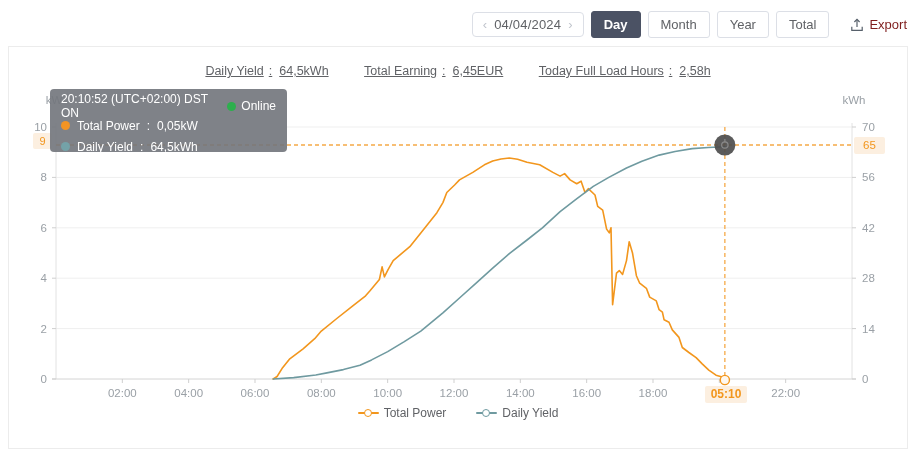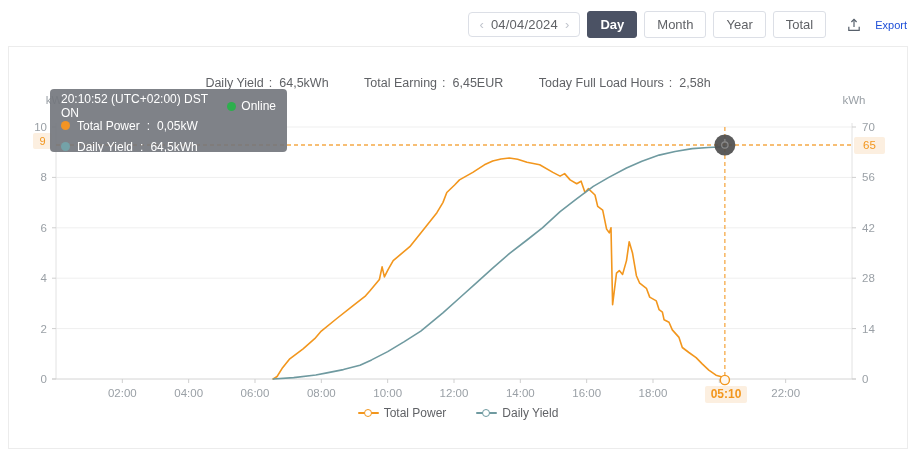--- a/index.html
+++ b/index.html
@@ -18,32 +18,32 @@
     color:#606266;font-size:13px;
   }
   .date-picker .chev{color:#c0c4cc;font-size:13px;line-height:1;cursor:pointer;padding:0 1px;}
   .date-picker .date-text{letter-spacing:.2px;}
   .tab{
     height:27px;padding:0 12px;border:1px solid #dcdfe6;border-radius:3px;background:#fff;
     color:#606266;font-size:13px;line-height:25px;box-sizing:border-box;cursor:pointer;
   }
   .tab.active{background:#4b5264;border-color:#4b5264;color:#fff;font-weight:bold;}
   .export{
-    display:flex;align-items:center;gap:14px;color:#1d4ed8;font-size:11px;margin-left:14px;cursor:pointer;
+    display:flex;align-items:center;gap:5px;color:#7f1d1d;font-size:13px;margin-left:14px;cursor:pointer;
   }
   
   .card{
     position:absolute;left:8px;top:46px;width:900px;height:403px;background:#fff;
     border:1px solid #ececec;box-sizing:border-box;z-index:1;
   }
   .stats{
     position:absolute;left:8px;top:64px;width:900px;text-align:center;z-index:10;
     color:#606266;font-size:12.5px;
   }
-  .stat{display:inline-block;margin:12px 16px;}
+  .stat{display:inline-block;margin:0 16px;text-decoration:underline;}
   .stat .sep{margin:0 7px 0 5px;}
   
   #chart-svg{position:absolute;left:0;top:0;z-index:2;}
   .pointer-label{
     position:absolute;background:#fcefe0;color:#f2961d;text-align:center;border-radius:2px;z-index:5;
   }
   #pointer-label-right{left:854px;top:137px;width:31px;height:17px;line-height:17px;font-size:11.5px;}
   #pointer-label-bottom{left:705px;top:386px;width:42px;height:17px;line-height:17px;font-size:12px;font-weight:700;}
   #pointer-label-left{left:33px;top:133px;width:19px;height:16px;line-height:16px;font-size:11px;}
   

